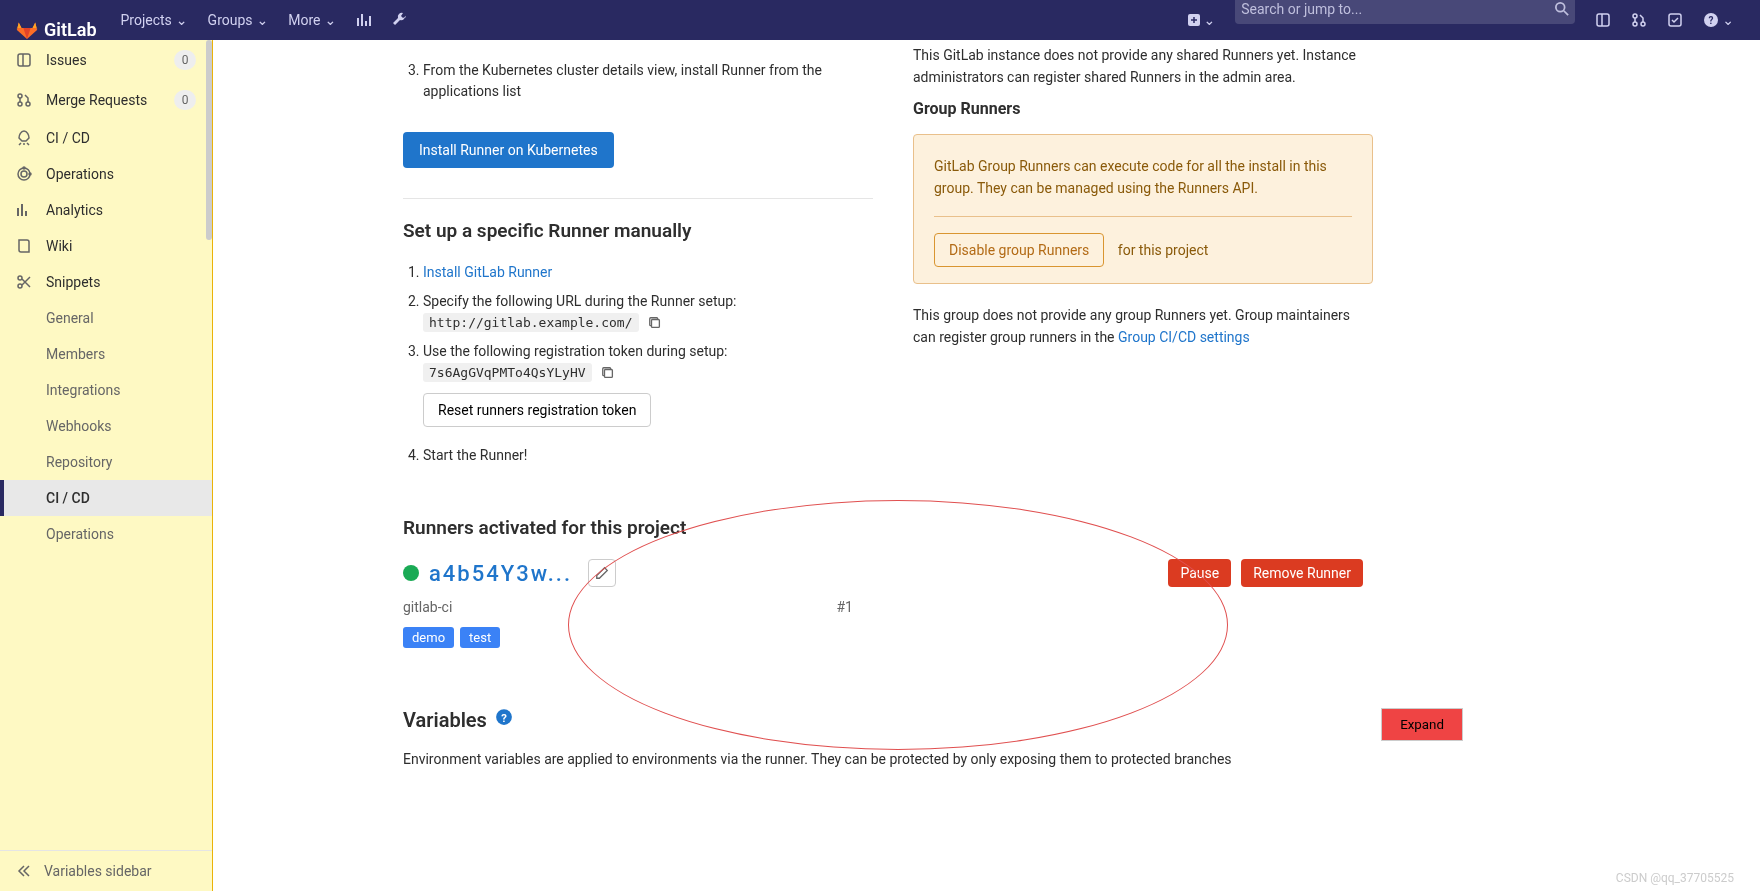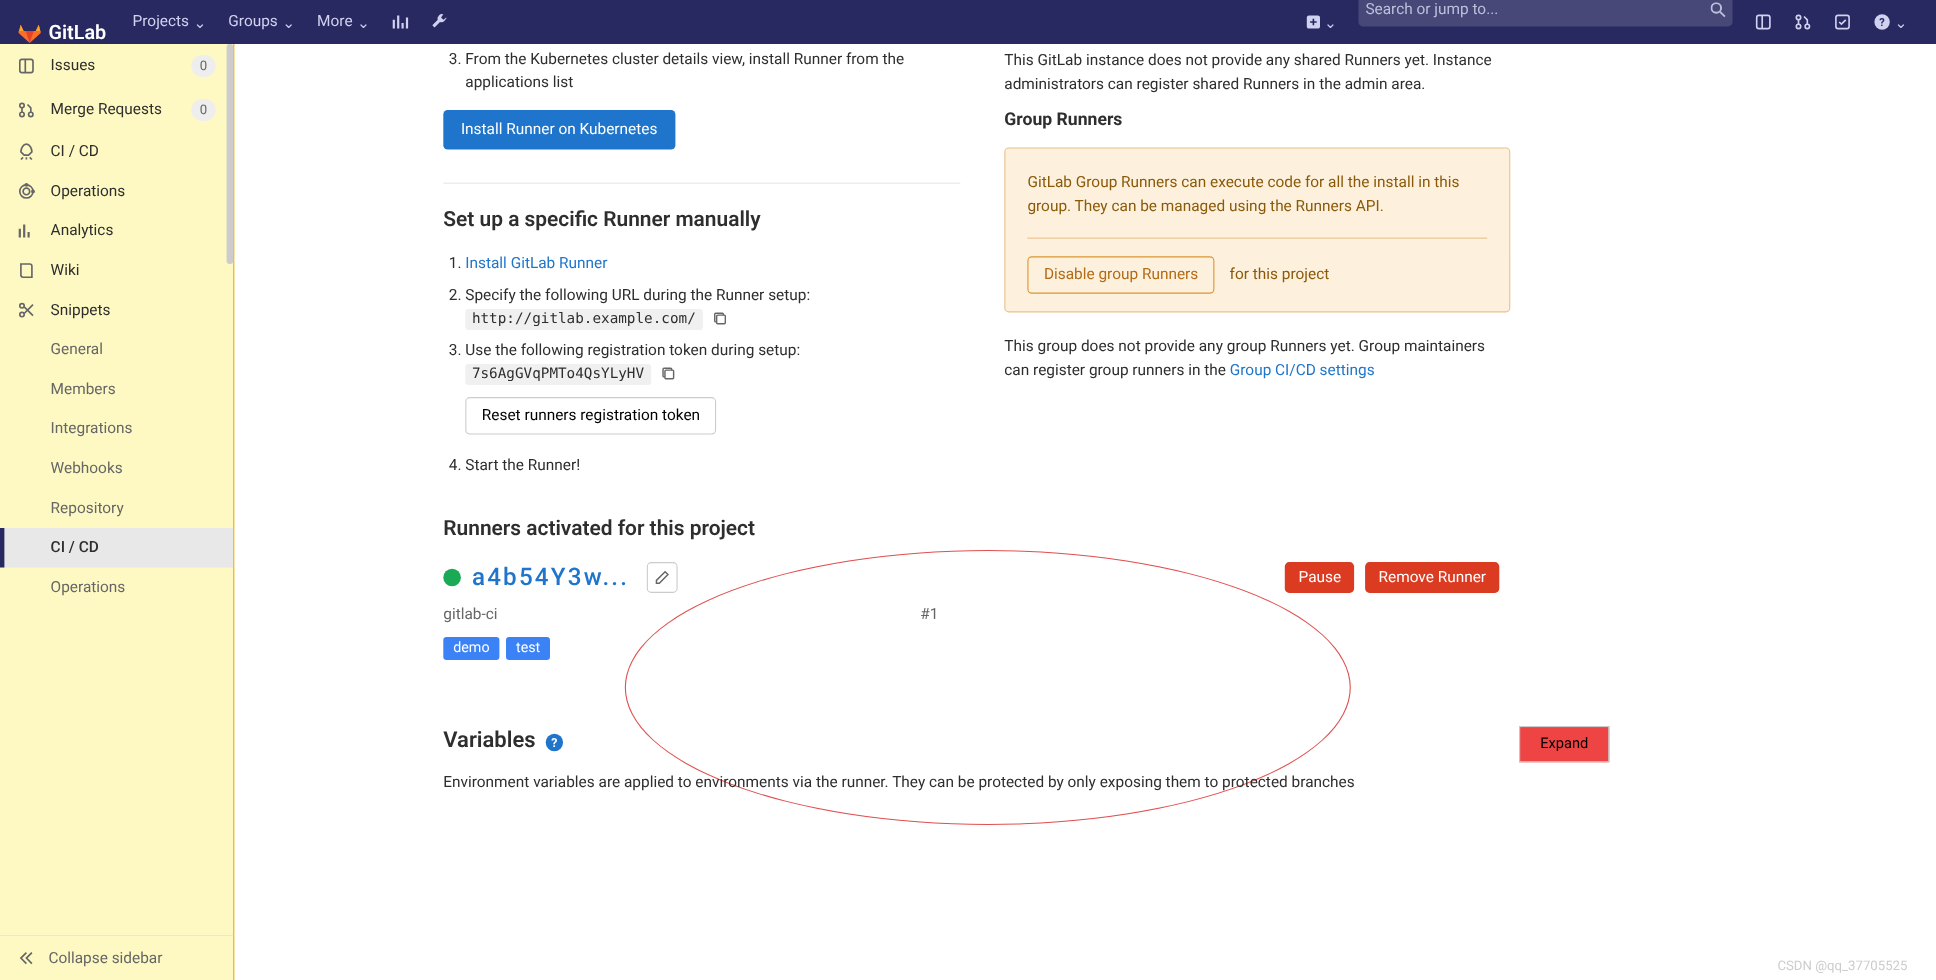--- a/index.html
+++ b/index.html
@@ -22,21 +22,21 @@
 .sb-item.active .sb-icon{color:#292961}
 .badge{margin-left:auto;background:#eee;border-radius:10px;min-width:22px;height:20px;display:flex;align-items:center;justify-content:center;font-size:12px;color:#666}
 .sb-sub{padding-left:46px;font-size:14px;color:#666}
 .sb-sub.active{background:#e8e8e8;color:#2e2e2e;font-weight:500}
 .collapse{border-top:1px solid #e5e5e5;padding:12px 16px;display:flex;align-items:center;gap:12px;cursor:pointer;color:#666}
 .scrollind{position:absolute;right:0;top:0;width:6px;height:200px;background:#ccc;border-radius:3px}
 .main{flex:1;overflow-y:auto;padding:0 20px 40px}
 .cols{display:flex;gap:40px}
 .lc{flex:1;max-width:470px;margin-left:170px}
 .rc{flex:1;max-width:460px}
-ol{padding-left:20px;margin:0 0}
+ol{padding-left:20px;margin:16px 0}
 ol li{padding:4px 0;line-height:1.5}
 .btn-primary{background:#1f75cb;color:#fff;border:none;padding:10px 16px;border-radius:4px;cursor:pointer;font-size:14px;margin:10px 0}
 .btn-outline{background:#fff;border:1px solid #ccc;padding:8px 14px;border-radius:4px;cursor:pointer;font-size:14px;margin:10px 0}
 hr{border:none;border-top:1px solid #e5e5e5;margin:20px 0}
 h3{font-size:19px;font-weight:600;margin:16px 0}
 h2{font-size:16px;font-weight:700;margin:10px 0 16px}
 code{background:#f0f0f0;padding:2px 6px;border-radius:3px;font-family:Menlo,Monaco,monospace;font-size:13px}
 .copy-icon{display:inline-block;width:14px;height:14px;margin-left:6px;cursor:pointer;vertical-align:middle}
 a{color:#1f75cb;text-decoration:none}
 .warning-box{background:#fdf1dd;border:1px solid #e9c08b;border-radius:4px;padding:16px 20px;color:#8a5a0a;margin-bottom:20px}
@@ -47,21 +47,21 @@
 .runner-row{display:flex;align-items:center;gap:10px;margin:20px 0 10px;position:relative}
 .status-dot{width:16px;height:16px;border-radius:50%;background:#1aaa55}
 .runner-id{color:#1f75cb;font-size:22px;font-weight:500;letter-spacing:2px}
 .edit-btn{border:1px solid #ccc;border-radius:4px;width:28px;height:28px;display:flex;align-items:center;justify-content:center;cursor:pointer;margin-left:6px}
 .btn-danger{background:#db3b21;color:#fff;border:none;padding:6px 12px;border-radius:4px;cursor:pointer;font-size:14px}
 .runner-meta{display:flex;justify-content:space-between;max-width:450px;color:#666;margin:12px 0}
 .tags{display:flex;gap:6px;margin-top:10px}
 .tag{background:#3b82f6;color:#fff;padding:3px 9px;border-radius:3px;font-size:13px}
 .ellipse{position:absolute;border:1px solid #e05050;border-radius:50%;width:660px;height:250px;left:355px;top:460px;pointer-events:none}
 .vars{margin:60px 0 0;max-width:1060px;margin-left:170px;position:relative}
-.vars h3{font-size:20px;display:flex;align-items:flex-end;gap:8px}
+.vars h3{font-size:20px;display:flex;align-items:flex-start;gap:8px}
 .help-icon{width:18px;height:18px;color:#1f75cb}
 .expand{position:absolute;right:0;top:0;border:1px solid #ccc;background:#ef4444;padding:8px 18px;border-radius:0;cursor:pointer}
 .watermark{position:fixed;right:26px;bottom:6px;color:#ccc;font-size:12px}
 p{line-height:1.6;margin:4px 0}
 </style>
 </head>
 <body>
 
 <div class="topbar">
   <div class="logo">
@@ -200,21 +200,21 @@
       <div class="sb-item sb-sub">Integrations</div>
       <div class="sb-item sb-sub">Webhooks</div>
       <div class="sb-item sb-sub">Repository</div>
       <div class="sb-item sb-sub active">CI / CD</div>
       <div class="sb-item sb-sub">Operations</div>
     </div>
     <div class="collapse">
       <svg width="16" height="16" viewBox="0 0 16 16" fill="none" stroke="currentColor" stroke-width="1.5">
           <path d="M8 3L3 8l5 5M13 3L8 8l5 5"></path>
         </svg>
-      <span>Collapse sidebar</span>
+      <span>Variables sidebar</span>
     </div>
   </div>
 
   <div class="main" style="position:relative">
     <div class="cols">
       <div class="lc">
         <ol start="3">
             <li>From the Kubernetes cluster details view, install Runner from the applications list</li>
           </ol>
         <button class="btn-primary">Install Runner on Kubernetes</button>

